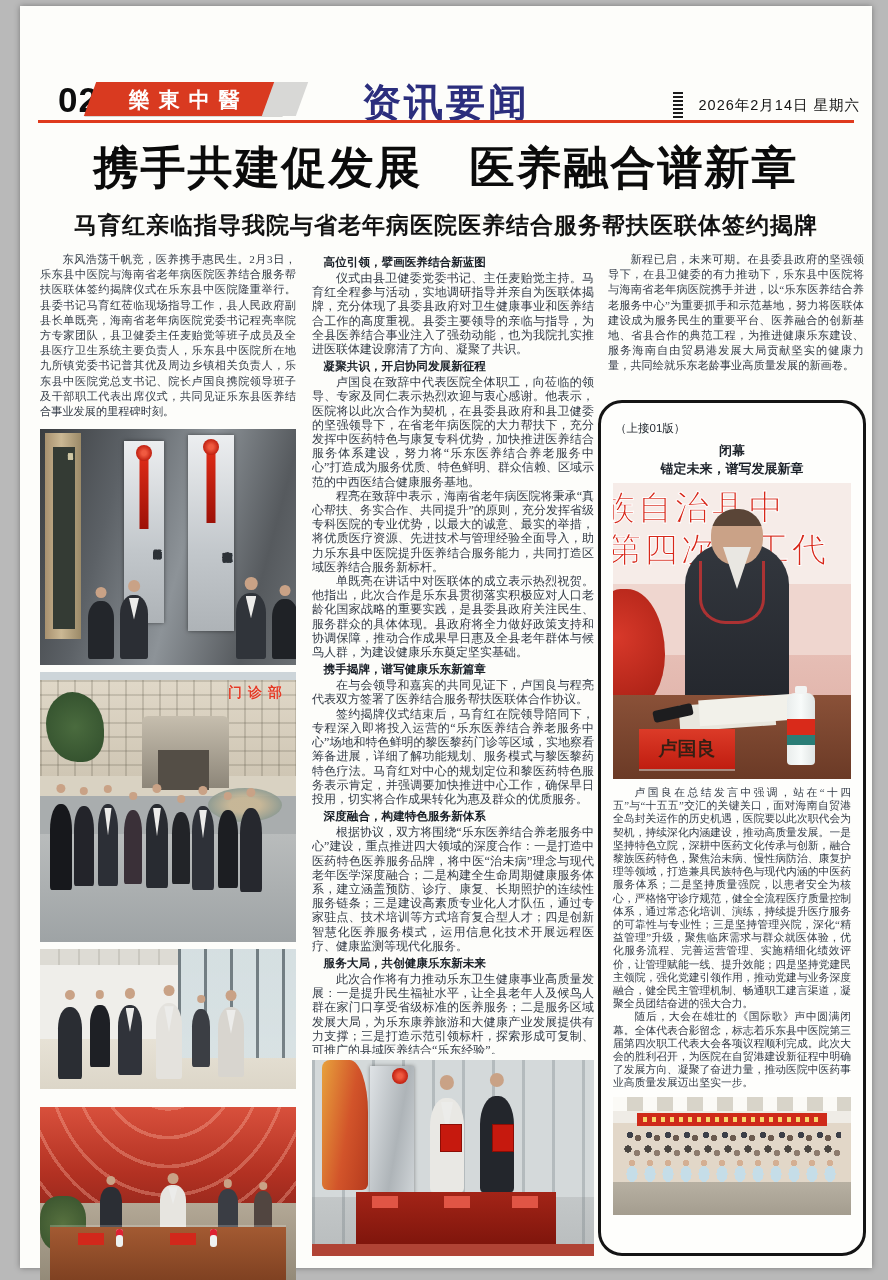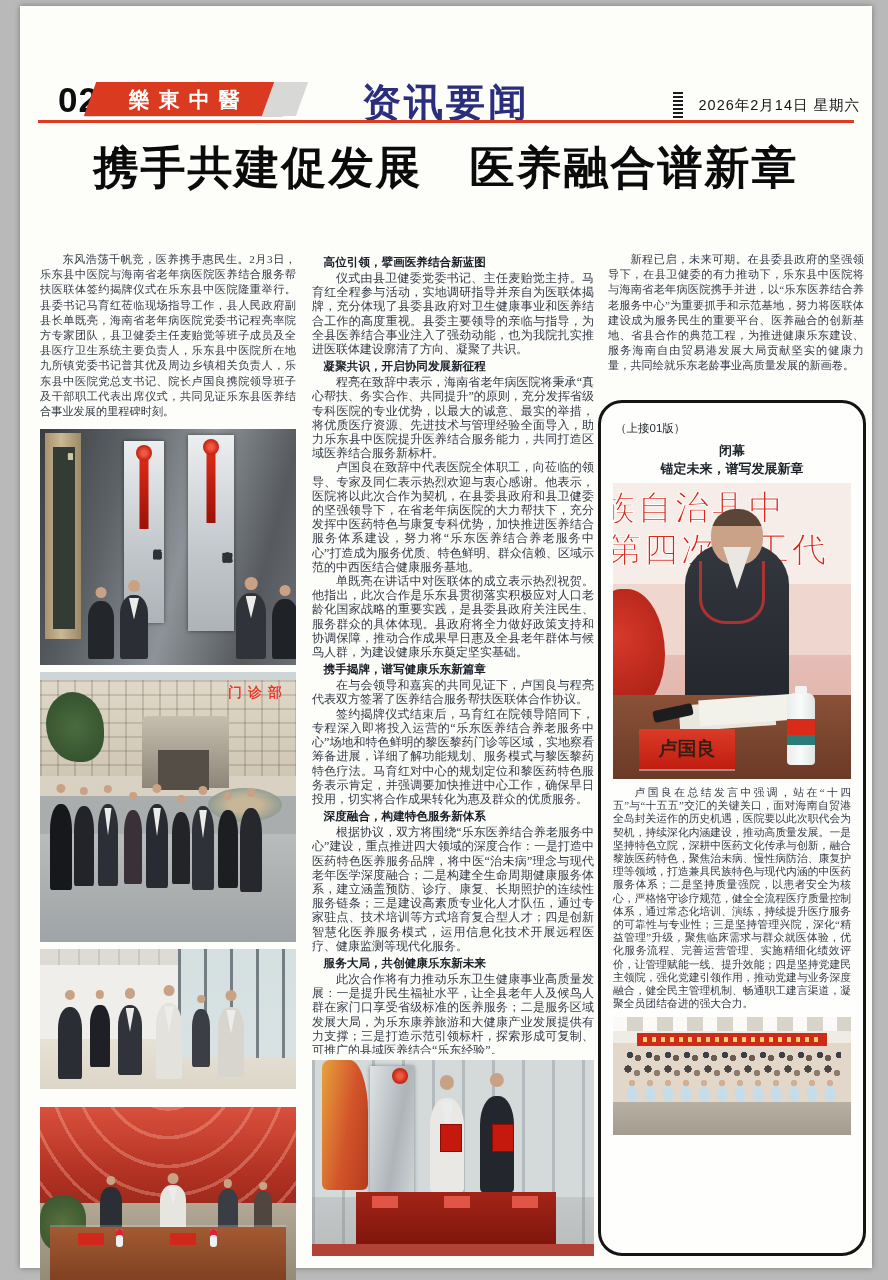--- a/index.html
+++ b/index.html
@@ -128,20 +128,21 @@
     </div>
     <div class="section-title">资讯要闻</div>
     <div class="dateline">
       <div class="barcode"></div>
       <div class="datetext">2026年2月14日 星期六</div>
     </div>
   </div>
   <div class="redrule"></div>
 
   <div class="headline">携手共建促发展　医养融合谱新章</div>
+  <div class="subheadline">马育红亲临指导我院与省老年病医院医养结合服务帮扶医联体签约揭牌</div>
 
   <div class="col c1">
     <p class="body-p">东风浩荡千帆竞，医养携手惠民生。2月3日，乐东县中医院与海南省老年病医院医养结合服务帮扶医联体签约揭牌仪式在乐东县中医院隆重举行。县委书记马育红莅临现场指导工作，县人民政府副县长单既亮，海南省老年病医院党委书记程亮率院方专家团队，县卫健委主任麦贻觉等班子成员及全县医疗卫生系统主要负责人，乐东县中医院所在地九所镇党委书记普其优及周边乡镇相关负责人，乐东县中医院党总支书记、院长卢国良携院领导班子及干部职工代表出席仪式，共同见证乐东县医养结合事业发展的里程碑时刻。</p>
 
     <div class="ph ph1">
       <div class="pillar">
         <div class="pplaque">上海交通大学医学院附属儿童医学中心海南医院医联体成员单位</div>
       </div>
       <div class="plaque pqA">
         <div class="rosette"></div>
@@ -202,22 +203,22 @@
         <div class="bottle-s" style="left:160px;top:2px;"></div>
       </div>
     </div>
   </div>
 
   <div class="col c2">
     <div class="c2text">
       <h3 class="sec-h">高位引领，擘画医养结合新蓝图</h3>
       <p class="body-p">仪式由县卫健委党委书记、主任麦贻觉主持。马育红全程参与活动，实地调研指导并亲自为医联体揭牌，充分体现了县委县政府对卫生健康事业和医养结合工作的高度重视。县委主要领导的亲临与指导，为全县医养结合事业注入了强劲动能，也为我院扎实推进医联体建设廓清了方向、凝聚了共识。</p>
       <h3 class="sec-h">凝聚共识，开启协同发展新征程</h3>
+      <p class="body-p">卢国良在致辞中代表医院全体职工，向莅临的领导、专家及同仁表示热烈欢迎与衷心感谢。他表示，医院将以此次合作为契机，在县委县政府和县卫健委的坚强领导下，在省老年病医院的大力帮扶下，充分发挥中医药特色与康复专科优势，加快推进医养结合服务体系建设，努力将“乐东医养结合养老服务中心”打造成为服务优质、特色鲜明、群众信赖、区域示范的中西医结合健康服务基地。</p>
       <p class="body-p">程亮在致辞中表示，海南省老年病医院将秉承“真心帮扶、务实合作、共同提升”的原则，充分发挥省级专科医院的专业优势，以最大的诚意、最实的举措，将优质医疗资源、先进技术与管理经验全面导入，助力乐东县中医院提升医养结合服务能力，共同打造区域医养结合服务新标杆。</p>
-      <p class="body-p">卢国良在致辞中代表医院全体职工，向莅临的领导、专家及同仁表示热烈欢迎与衷心感谢。他表示，医院将以此次合作为契机，在县委县政府和县卫健委的坚强领导下，在省老年病医院的大力帮扶下，充分发挥中医药特色与康复专科优势，加快推进医养结合服务体系建设，努力将“乐东医养结合养老服务中心”打造成为服务优质、特色鲜明、群众信赖、区域示范的中西医结合健康服务基地。</p>
       <p class="body-p">单既亮在讲话中对医联体的成立表示热烈祝贺。他指出，此次合作是乐东县贯彻落实积极应对人口老龄化国家战略的重要实践，是县委县政府关注民生、服务群众的具体体现。县政府将全力做好政策支持和协调保障，推动合作成果早日惠及全县老年群体与候鸟人群，为建设健康乐东奠定坚实基础。</p>
       <h3 class="sec-h">携手揭牌，谱写健康乐东新篇章</h3>
       <p class="body-p">在与会领导和嘉宾的共同见证下，卢国良与程亮代表双方签署了医养结合服务帮扶医联体合作协议。</p>
       <p class="body-p">签约揭牌仪式结束后，马育红在院领导陪同下，专程深入即将投入运营的“乐东医养结合养老服务中心”场地和特色鲜明的黎医黎药门诊等区域，实地察看筹备进展，详细了解功能规划、服务模式与黎医黎药特色疗法。马育红对中心的规划定位和黎医药特色服务表示肯定，并强调要加快推进中心工作，确保早日投用，切实将合作成果转化为惠及群众的优质服务。</p>
       <h3 class="sec-h">深度融合，构建特色服务新体系</h3>
       <p class="body-p">根据协议，双方将围绕“乐东医养结合养老服务中心”建设，重点推进四大领域的深度合作：一是打造中医药特色医养服务品牌，将中医“治未病”理念与现代老年医学深度融合；二是构建全生命周期健康服务体系，建立涵盖预防、诊疗、康复、长期照护的连续性服务链条；三是建设高素质专业化人才队伍，通过专家驻点、技术培训等方式培育复合型人才；四是创新智慧化医养服务模式，运用信息化技术开展远程医疗、健康监测等现代化服务。</p>
       <h3 class="sec-h">服务大局，共创健康乐东新未来</h3>
       <p class="body-p">此次合作将有力推动乐东卫生健康事业高质量发展：一是提升民生福祉水平，让全县老年人及候鸟人群在家门口享受省级标准的医养服务；二是服务区域发展大局，为乐东康养旅游和大健康产业发展提供有力支撑；三是打造示范引领标杆，探索形成可复制、可推广的县域医养结合“乐东经验”。</p>
     </div>
 
@@ -254,20 +255,21 @@
         <div class="luman"></div>
         <div class="lanyard"></div>
         <div class="ludesk"></div>
         <div class="papers"></div>
         <div class="phone"></div>
         <div class="nameplate">卢国良</div>
         <div class="bottle"></div>
       </div>
 
       <p class="box-p">卢国良在总结发言中强调，站在“十四五”与“十五五”交汇的关键关口，面对海南自贸港全岛封关运作的历史机遇，医院要以此次职代会为契机，持续深化内涵建设，推动高质量发展。一是坚持特色立院，深耕中医药文化传承与创新，融合黎族医药特色，聚焦治未病、慢性病防治、康复护理等领域，打造兼具民族特色与现代内涵的中医药服务体系；二是坚持质量强院，以患者安全为核心，严格恪守诊疗规范，健全全流程医疗质量控制体系，通过常态化培训、演练，持续提升医疗服务的可靠性与专业性；三是坚持管理兴院，深化“精益管理”升级，聚焦临床需求与群众就医体验，优化服务流程、完善运营管理、实施精细化绩效评价，让管理赋能一线、提升效能；四是坚持党建民主领院，强化党建引领作用，推动党建与业务深度融合，健全民主管理机制、畅通职工建言渠道，凝聚全员团结奋进的强大合力。</p>
+      <p class="box-p">随后，大会在雄壮的《国际歌》声中圆满闭幕。全体代表合影留念，标志着乐东县中医院第三届第四次职工代表大会各项议程顺利完成。此次大会的胜利召开，为医院在自贸港建设新征程中明确了发展方向、凝聚了奋进力量，推动医院中医药事业高质量发展迈出坚实一步。</p>
 
       <div class="ph ph7">
         <div class="lights"></div>
         <div class="gbanner"></div>
         <div class="rowA"></div>
         <div class="rowB"></div>
         <div class="rowC"></div>
       </div>
     </div>
   </div>

